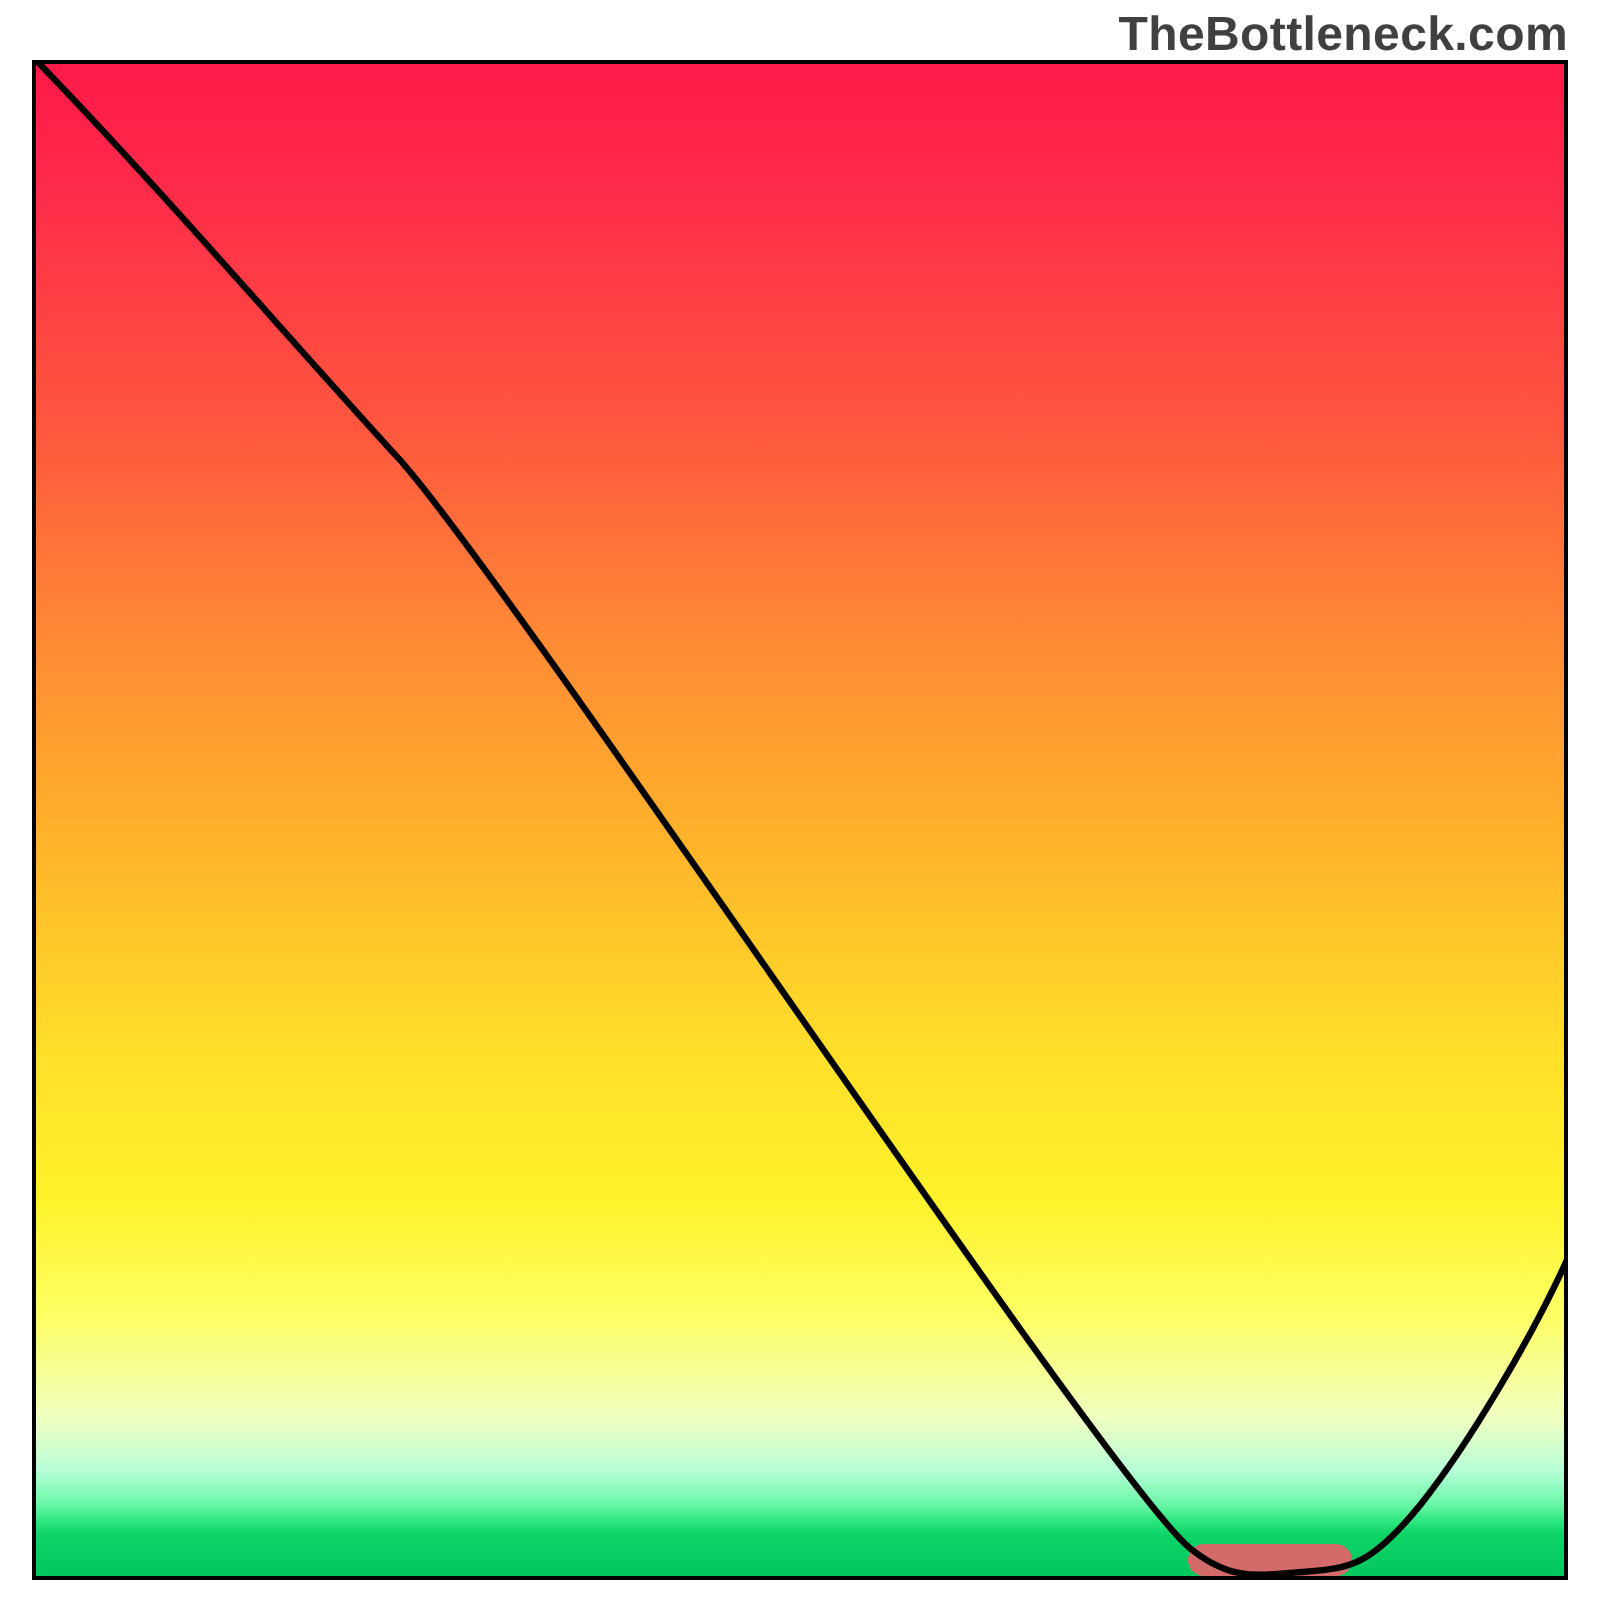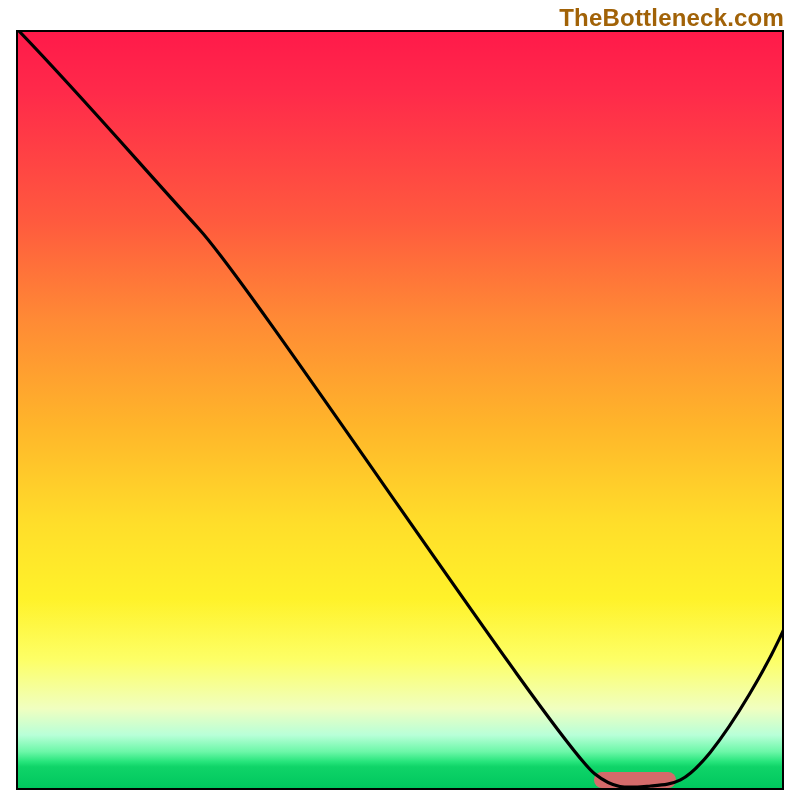--- a/index.html
+++ b/index.html
@@ -45,21 +45,21 @@
     background: #d46a6a;
     border-radius: 8px;
   }
   .attribution {
     position: absolute;
     top: 4px;
     right: 16px;
     font-family: Arial, Helvetica, sans-serif;
     font-size: 24px;
     font-weight: 700;
-    color: #a16207;
+    color: #404040;
     letter-spacing: 0.2px;
   }
 </style>
 </head>
 <body>
 
 <div class="attribution">TheBottleneck.com</div>
 
 <div class="frame">
 

